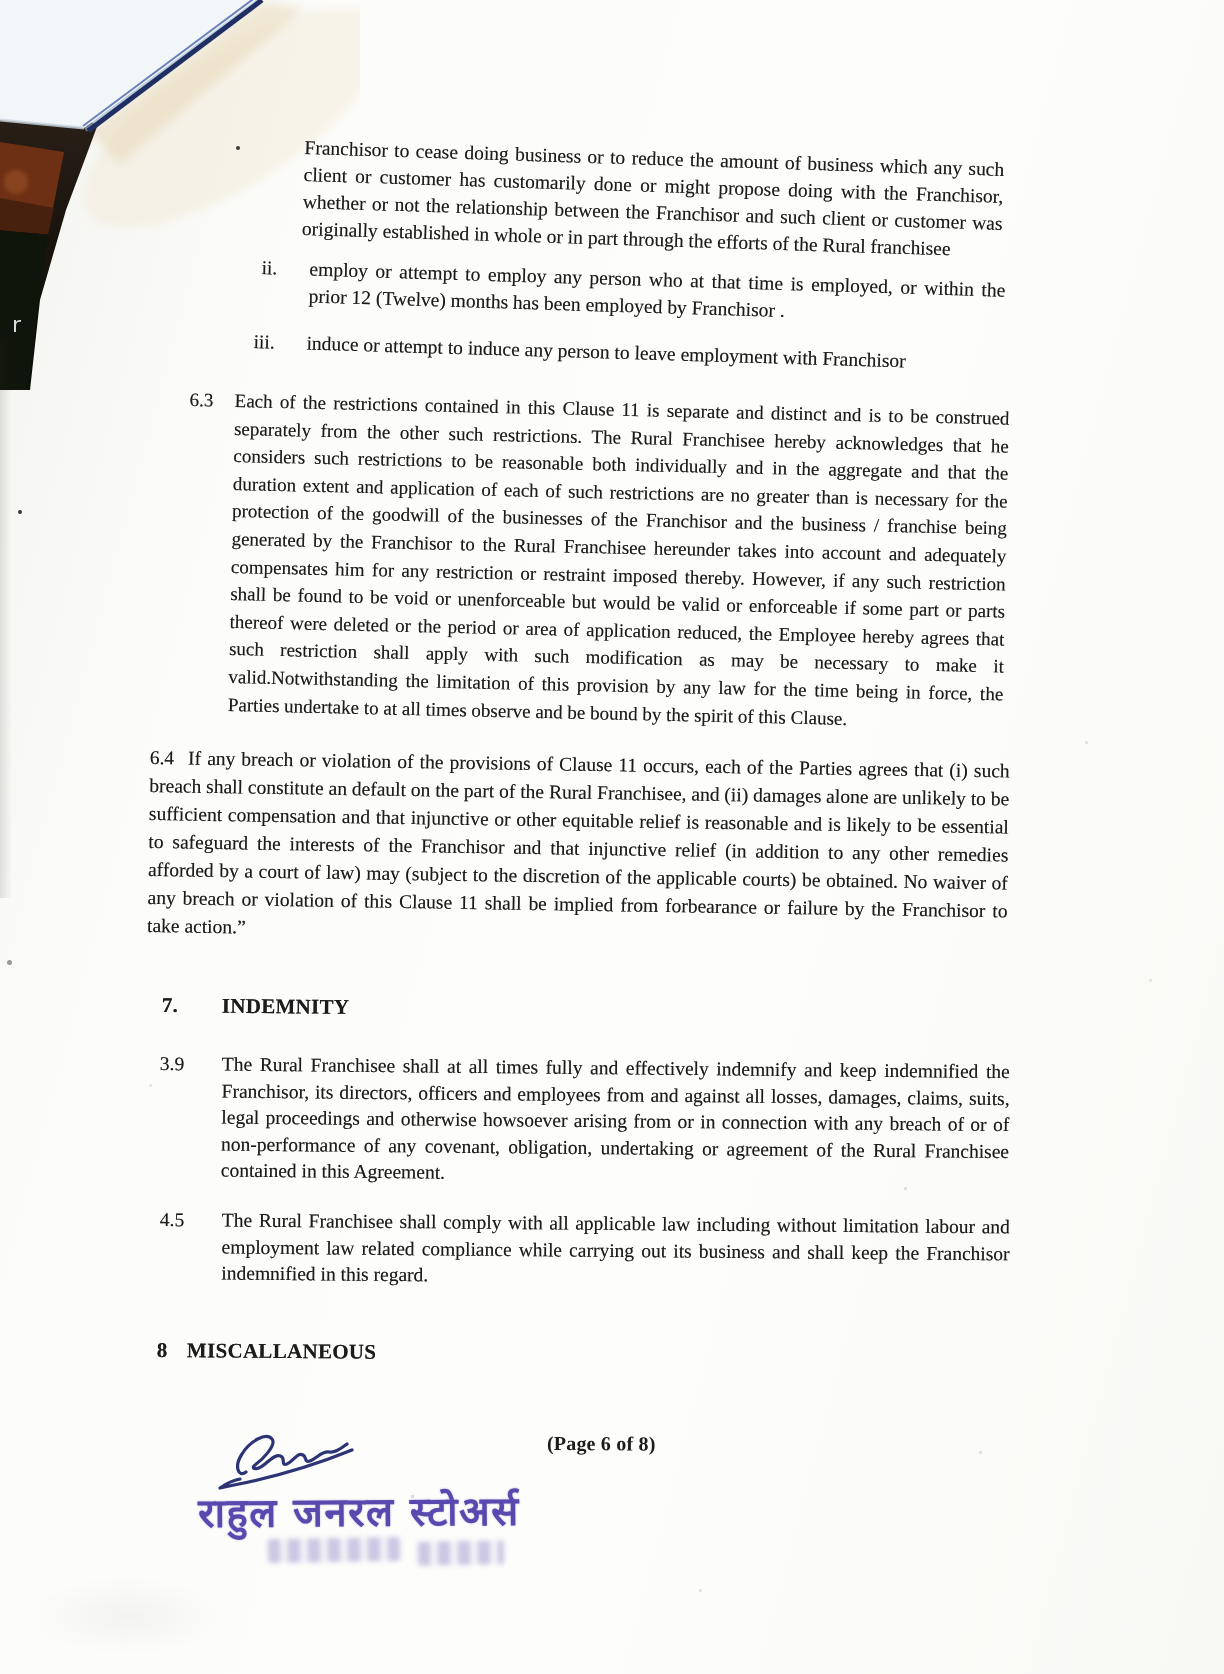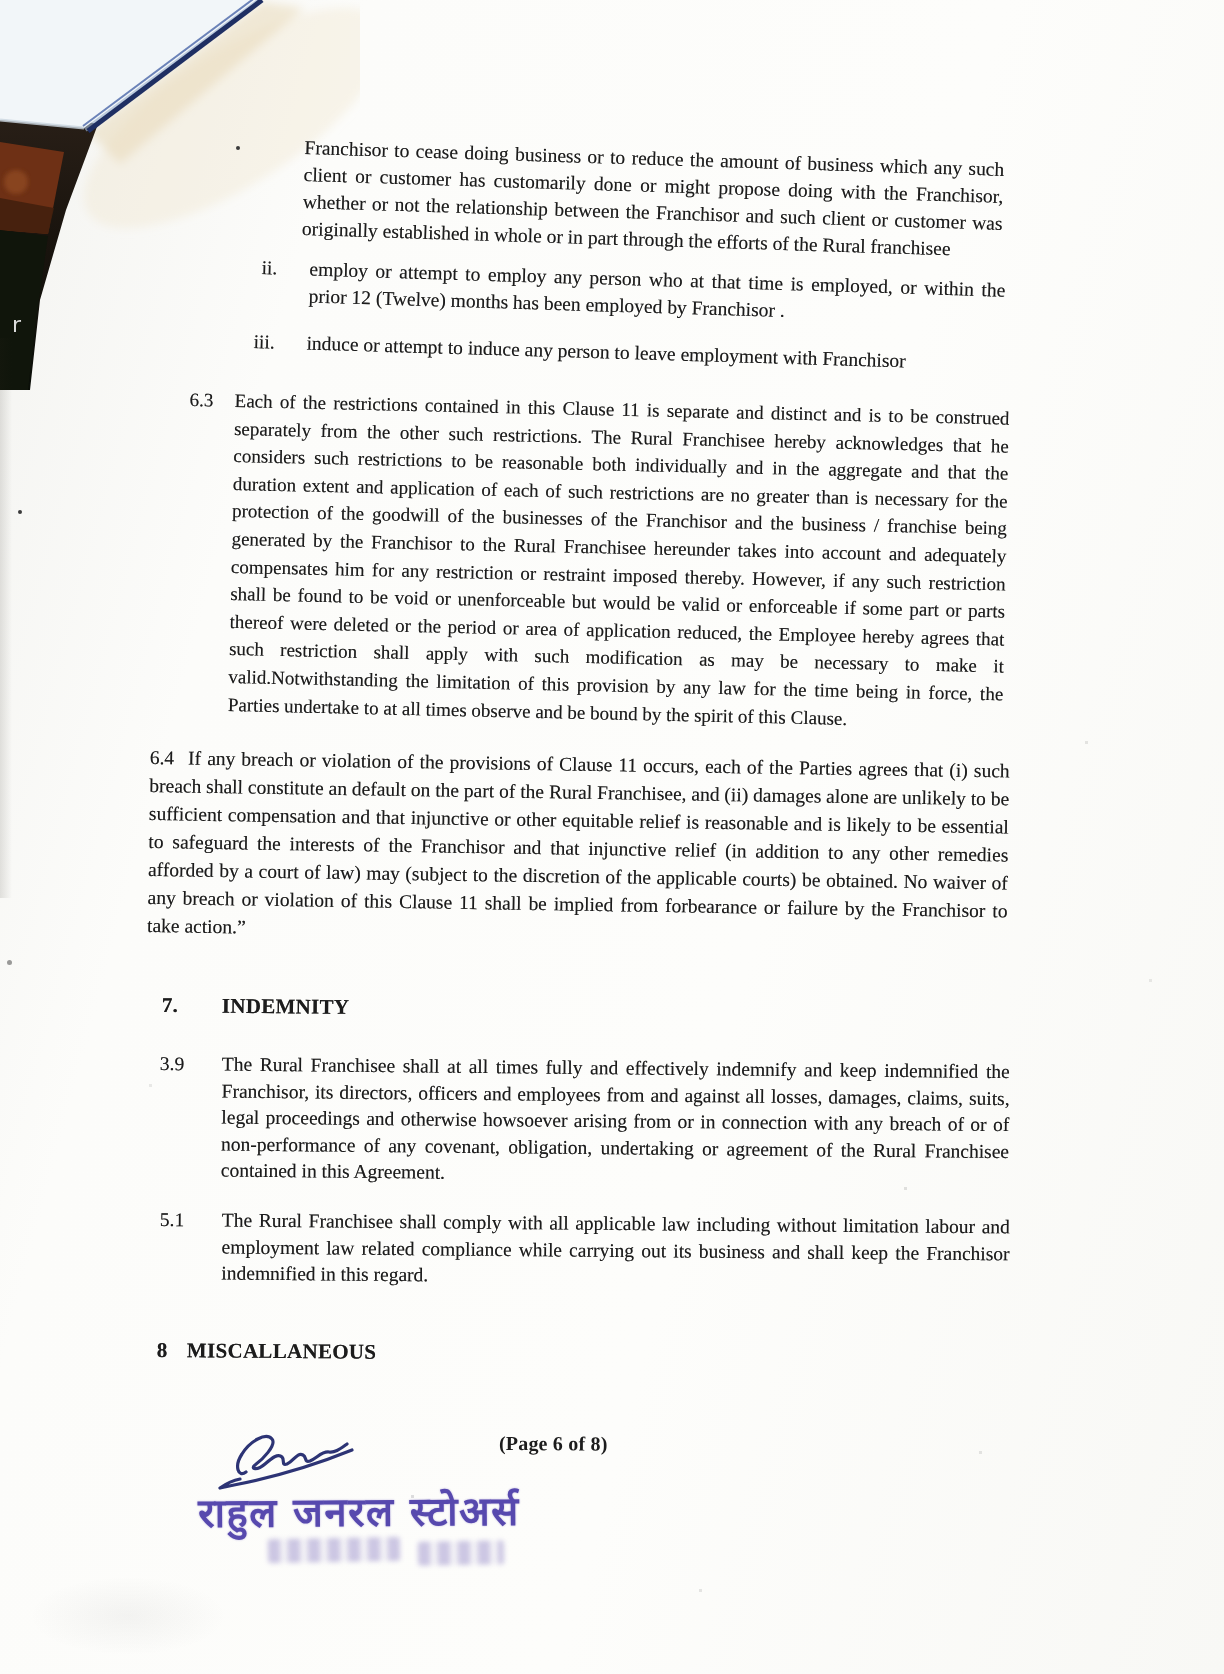--- a/index.html
+++ b/index.html
@@ -107,30 +107,30 @@
   <span style="width:60px;">7.</span>
   <span>INDEMNITY</span>
 </div>
 
 <div class="block hang t71" style="left:160px;top:1051px;width:850px;transform:rotate(.55deg);">
   <div class="marker" style="width:62px;">3.9</div>
   <div class="btxt">The Rural Franchisee shall at all times fully and effectively indemnify and keep indemnified the Franchisor, its directors, officers and employees from and against all losses, damages, claims, suits, legal proceedings and otherwise howsoever arising from or in connection with any breach of or of non-performance of any covenant, obligation, undertaking or agreement of the Rural Franchisee contained in this Agreement.</div>
 </div>
 
 <div class="block hang t71" style="left:160px;top:1207px;width:850px;transform:rotate(.5deg);">
-  <div class="marker" style="width:62px;">5.1</div>
+  <div class="marker" style="width:62px;">4.5</div>
   <div class="btxt">The Rural Franchisee shall comply with all applicable law including without limitation labour and employment law related compliance while carrying out its business and shall keep the Franchisor indemnified in this regard.</div>
 </div>
 
 <div class="block heading" style="left:157px;top:1338px;transform:rotate(.45deg);">
   <span style="width:30px;">8</span>
   <span>MISCALLANEOUS</span>
 </div>
 
-<div class="block footer-text" style="left:499px;top:1432px;transform:rotate(.3deg);text-align:center;">(Page 6 of 8)</div>
+<div class="block footer-text" style="left:547px;top:1432px;transform:rotate(.3deg);text-align:center;">(Page 6 of 8)</div>
 
 <svg style="position:absolute;left:210px;top:1428px;" width="200" height="72" viewBox="0 0 200 72">
   <g fill="none" stroke="#222a6e" stroke-width="3.2" stroke-linecap="round" stroke-linejoin="round" opacity=".95">
     <path d="M 36 44 C 28 50 24 38 32 26 C 40 13 56 4 62 11 C 67 17 52 32 45 37 C 40 41 47 43 55 36 C 62 30 68 25 72 29 C 75 32 71 38 77 36 C 84 33 87 24 93 27 C 97 29 94 35 100 33 C 107 30 112 23 119 24 C 125 25 130 21 137 16"></path>
     <path d="M 142 22 C 105 37 60 50 24 57 L 10 60 M 10 60 C 17 55 24 52 30 51"></path>
   </g>
 </svg>
 
 <div class="block stamp-main" style="left:198px;top:1484px;">राहुल जनरल स्टोअर्स</div>
 

